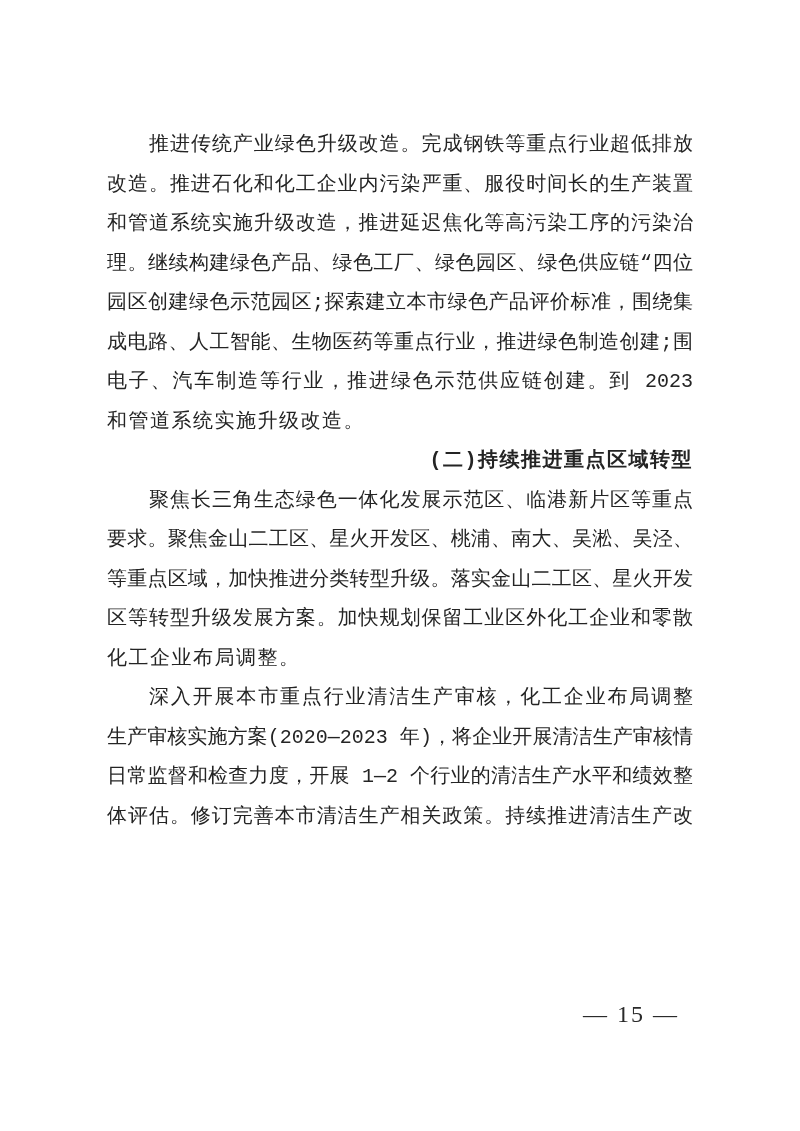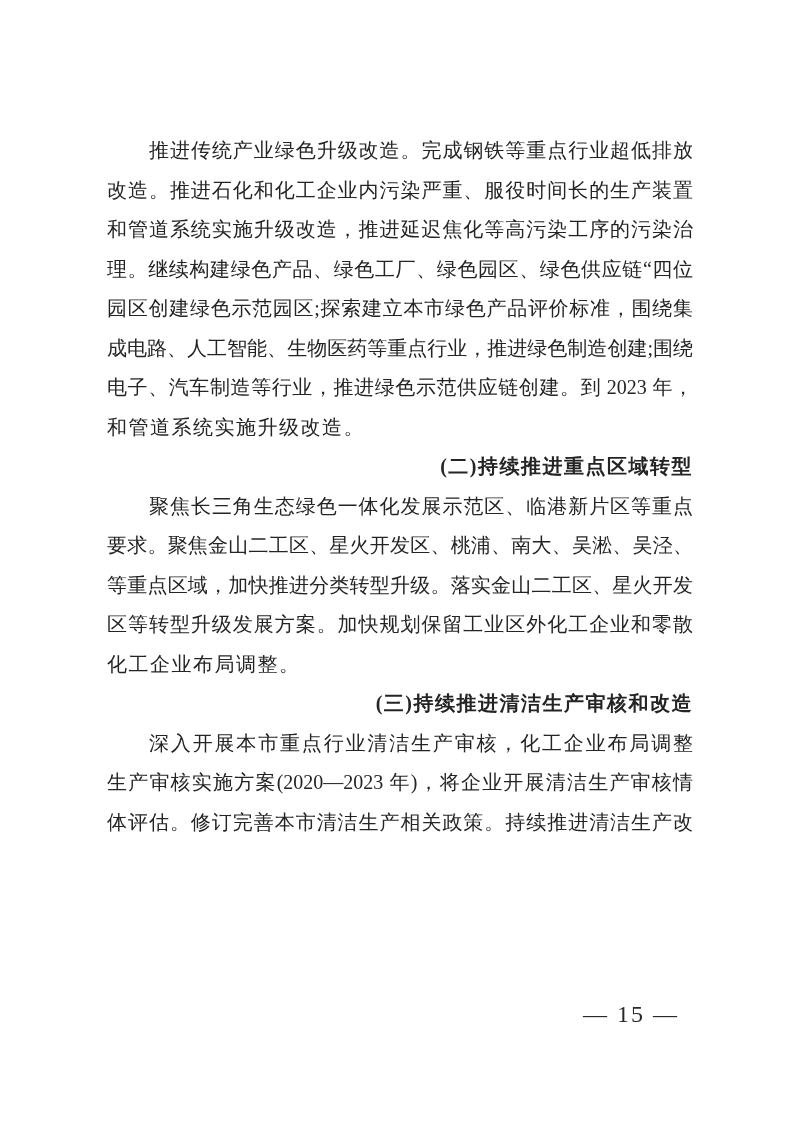--- a/index.html
+++ b/index.html
@@ -12,22 +12,23 @@
     width: 800px;
     height: 1131px;
     background: #ffffff;
     overflow: hidden;
     font-family: "Liberation Serif", "DejaVu Serif", serif;
     color: #242424;
   }
   .text-block {
     position: absolute;
     left: 107px;
-    top: 131px;
+    top: 125px;
     width: 586px;
+    font-family: Liberation Mono, monospace;
   }
   .line {
     height: 39.5px;
     line-height: 39.5px;
     font-size: 20px;
     overflow: hidden;
     white-space: normal;
   }
   .justify {
     text-align: justify;
@@ -68,19 +69,19 @@
     <div class="line justify">园区创建绿色示范园区;探索建立本市绿色产品评价标准，围绕集</div>
     <div class="line justify">成电路、人工智能、生物医药等重点行业，推进绿色制造创建;围绕</div>
     <div class="line justify">电子、汽车制造等行业，推进绿色示范供应链创建。到 2023 年，本</div>
     <div class="line plain">和管道系统实施升级改造。</div>
     <div class="line heading">(二)持续推进重点区域转型</div>
     <div class="line indent justify">聚焦长三角生态绿色一体化发展示范区、临港新片区等重点</div>
     <div class="line justify">要求。聚焦金山二工区、星火开发区、桃浦、南大、吴淞、吴泾、高桥</div>
     <div class="line justify">等重点区域，加快推进分类转型升级。落实金山二工区、星火开发</div>
     <div class="line justify">区等转型升级发展方案。加快规划保留工业区外化工企业和零散</div>
     <div class="line plain">化工企业布局调整。</div>
-    <div class="line heading">(三)持续推进清洁生产审核和改造</div>
     <div class="line indent justify">深入开展本市重点行业清洁生产审核，化工企业布局调整</div>
     <div class="line justify">生产审核实施方案(2020—2023 年)，将企业开展清洁生产审核情</div>
+    <div class="line justify">日常监督和检查力度，开展 1—2 个行业的清洁生产水平和绩效整</div>
     <div class="line justify">体评估。修订完善本市清洁生产相关政策。持续推进清洁生产改</div>
   </div>
   <div class="page-number">— 15 —</div>
 </div>
 
 </body></html>

